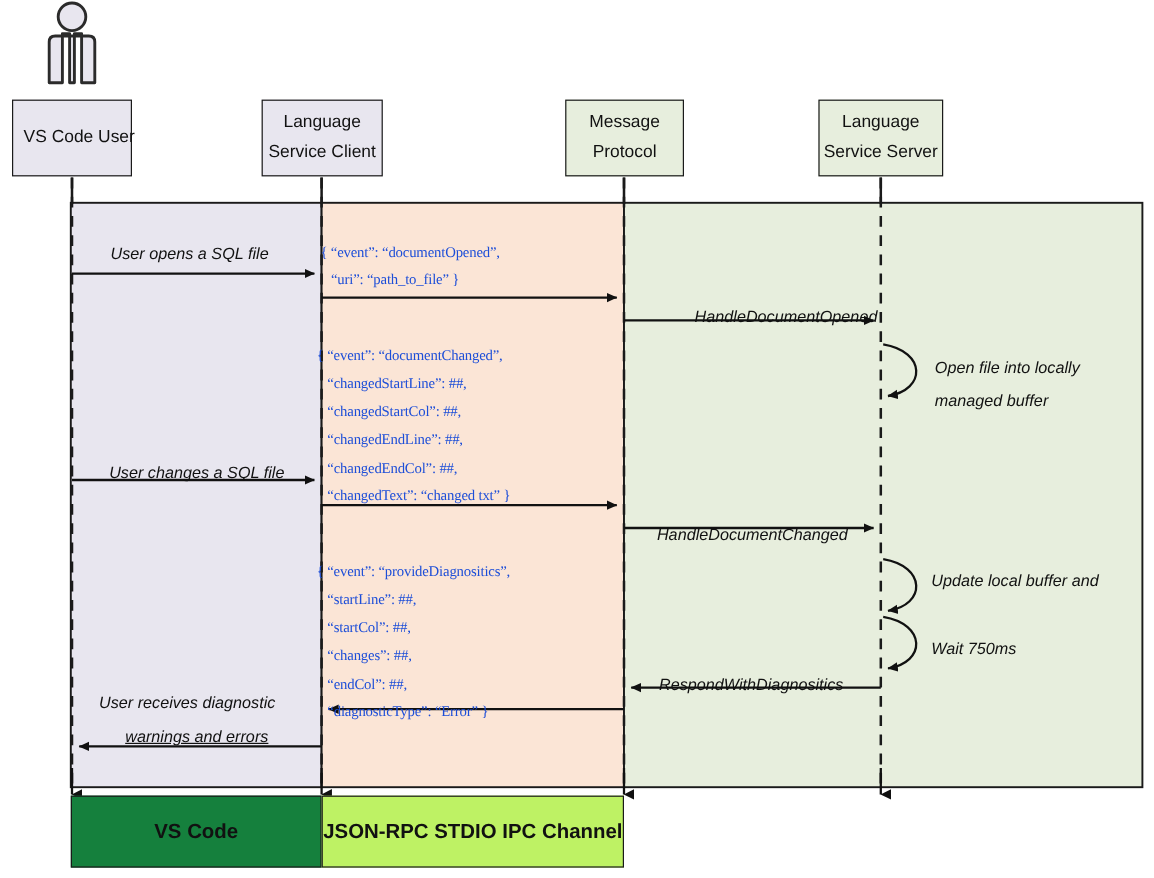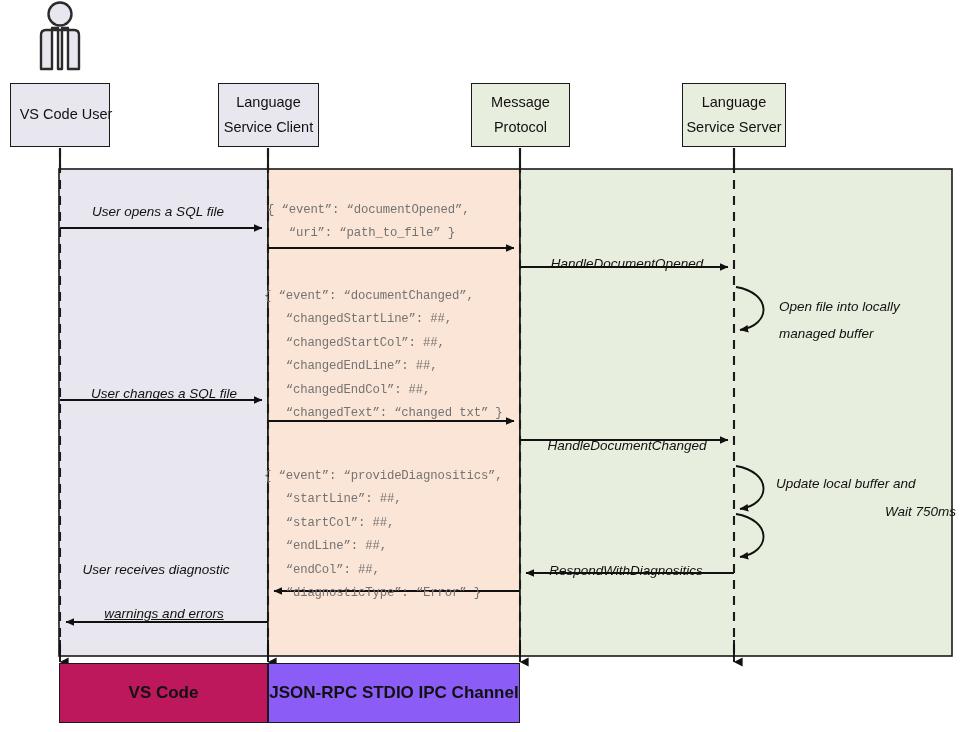--- a/index.html
+++ b/index.html
@@ -45,24 +45,24 @@
     font-size: 13.5px;
     line-height: 1.9;
     text-align: center;
     color: #111;
     white-space: nowrap;
   }
   .lbl.left { text-align: left; }
   .code {
     position: absolute;
     z-index: 7;
-    font-family: Liberation Mono, monospace;
+    font-family: Liberation Serif, serif;
     font-size: 12.3px;
     line-height: 23.4px;
-    color: #737373;
+    color: #1d4ed8;
     white-space: pre;
     letter-spacing: -0.15px;
   }
   
   .fbox {
     position: absolute;
     box-sizing: border-box;
     border: 1.6px solid #1a1a1a;
     display: flex;
     align-items: center;
@@ -162,55 +162,55 @@
     <span>Protocol</span>
   </div>
 
   <div class="phead" style="left:682px; top:83px; width:104px; height:64px; background:#e7eedd;">
     <span>Language</span>
     <span>Service Server</span>
   </div>
 
   <div class="lbl" style="left:60px; top:199px; width:196px;">User opens a SQL file</div>
 
-  <div class="lbl" style="left:520px; top:251px; width:214px;">HandleDocumentOpened</div>
+  <div class="lbl" style="left:520px; top:251px; width:214px;padding-left:28px;">HandleDocumentOpened</div>
 
   <div class="lbl" style="left:60px; top:381px; width:208px;">User changes a SQL file</div>
 
   <div class="lbl" style="left:520px; top:433px; width:214px;">HandleDocumentChanged</div>
 
   <div class="lbl" style="left:518px; top:558px; width:216px;">RespondWithDiagnositics</div>
 
-  <div class="lbl" style="left:60px; top:557px; width:192px;text-align:center;">User receives diagnostic</div>
+  <div class="lbl" style="left:60px; top:573px; width:192px;text-align:center;">User receives diagnostic</div>
   <div class="lbl" style="left:60px; top:601px; width:208px;text-decoration:underline;">warnings and errors</div>
 
   <div class="lbl left" style="left:779px; top:294px;">Open file into locally</div>
   <div class="lbl left" style="left:779px; top:321px;">managed buffer</div>
 
   <div class="lbl left" style="left:776px; top:471px;">Update local buffer and</div>
-  <div class="lbl" style="left:776px; top:499px; width:180px; text-align:right;">Wait 750ms</div>
+  <div class="lbl" style="left:776px; top:528px; width:180px; text-align:left;">Wait 750ms</div>
 
 
   <div class="code" style="left:267px; top:199px;">{ “event”: “documentOpened”,
    “uri”: “path_to_file” }</div>
 
   <div class="code" style="left:264px; top:285px;">{ “event”: “documentChanged”,
    “changedStartLine”: ##,
    “changedStartCol”: ##,
    “changedEndLine”: ##,
    “changedEndCol”: ##,
    “changedText”: “changed txt” }</div>
 
   <div class="code" style="left:264px; top:465px;">{ “event”: “provideDiagnositics”,
    “startLine”: ##,
    “startCol”: ##,
-   “endLine”: ##,
+   “changes”: ##,
    “endCol”: ##,
    “diagnosticType”: “Error” }</div>
 
-  <div class="fbox" style="left:59px; top:663px; width:209px; height:60px; background:#be185d;">
+  <div class="fbox" style="left:59px; top:663px; width:209px; height:60px; background:#15803d;">
     <span>VS Code</span>
   </div>
-  <div class="fbox" style="left:268px; top:663px; width:252px; height:60px; background:#8b5cf6;">
+  <div class="fbox" style="left:268px; top:663px; width:252px; height:60px; background:#bef264;">
     <span>JSON-RPC STDIO IPC Channel</span>
   </div>
 
 </div>
 
 </body></html>

